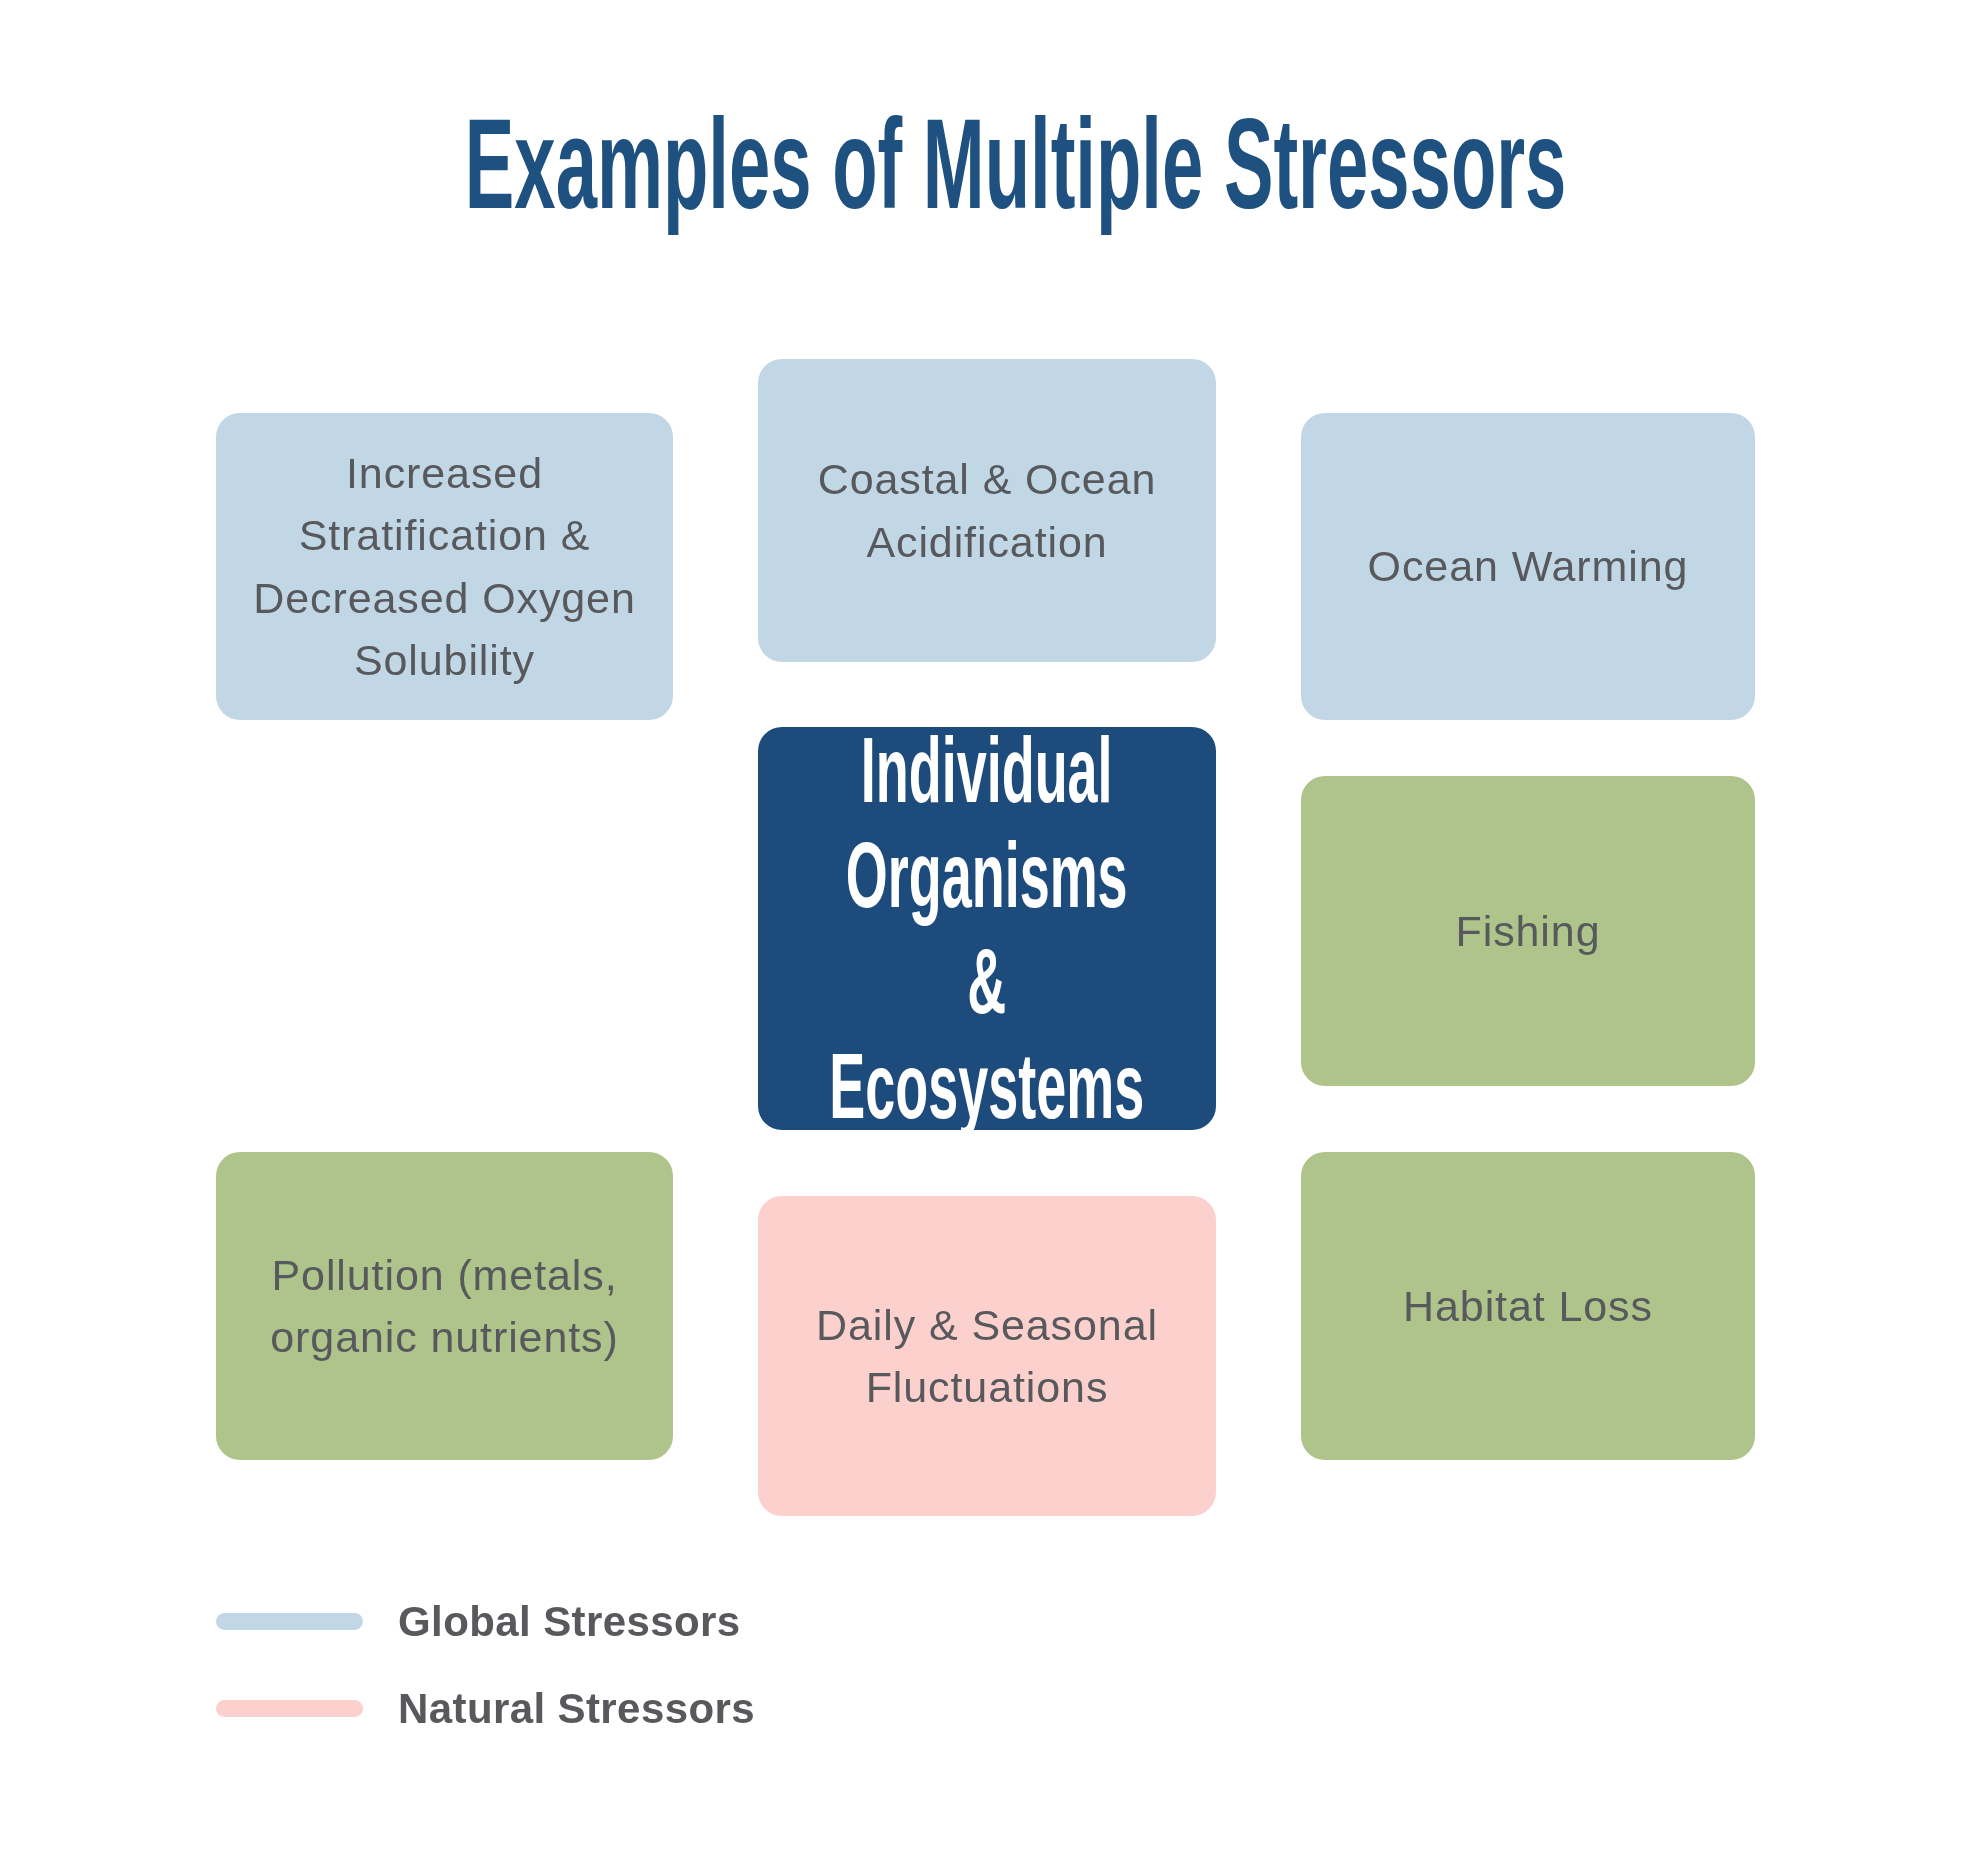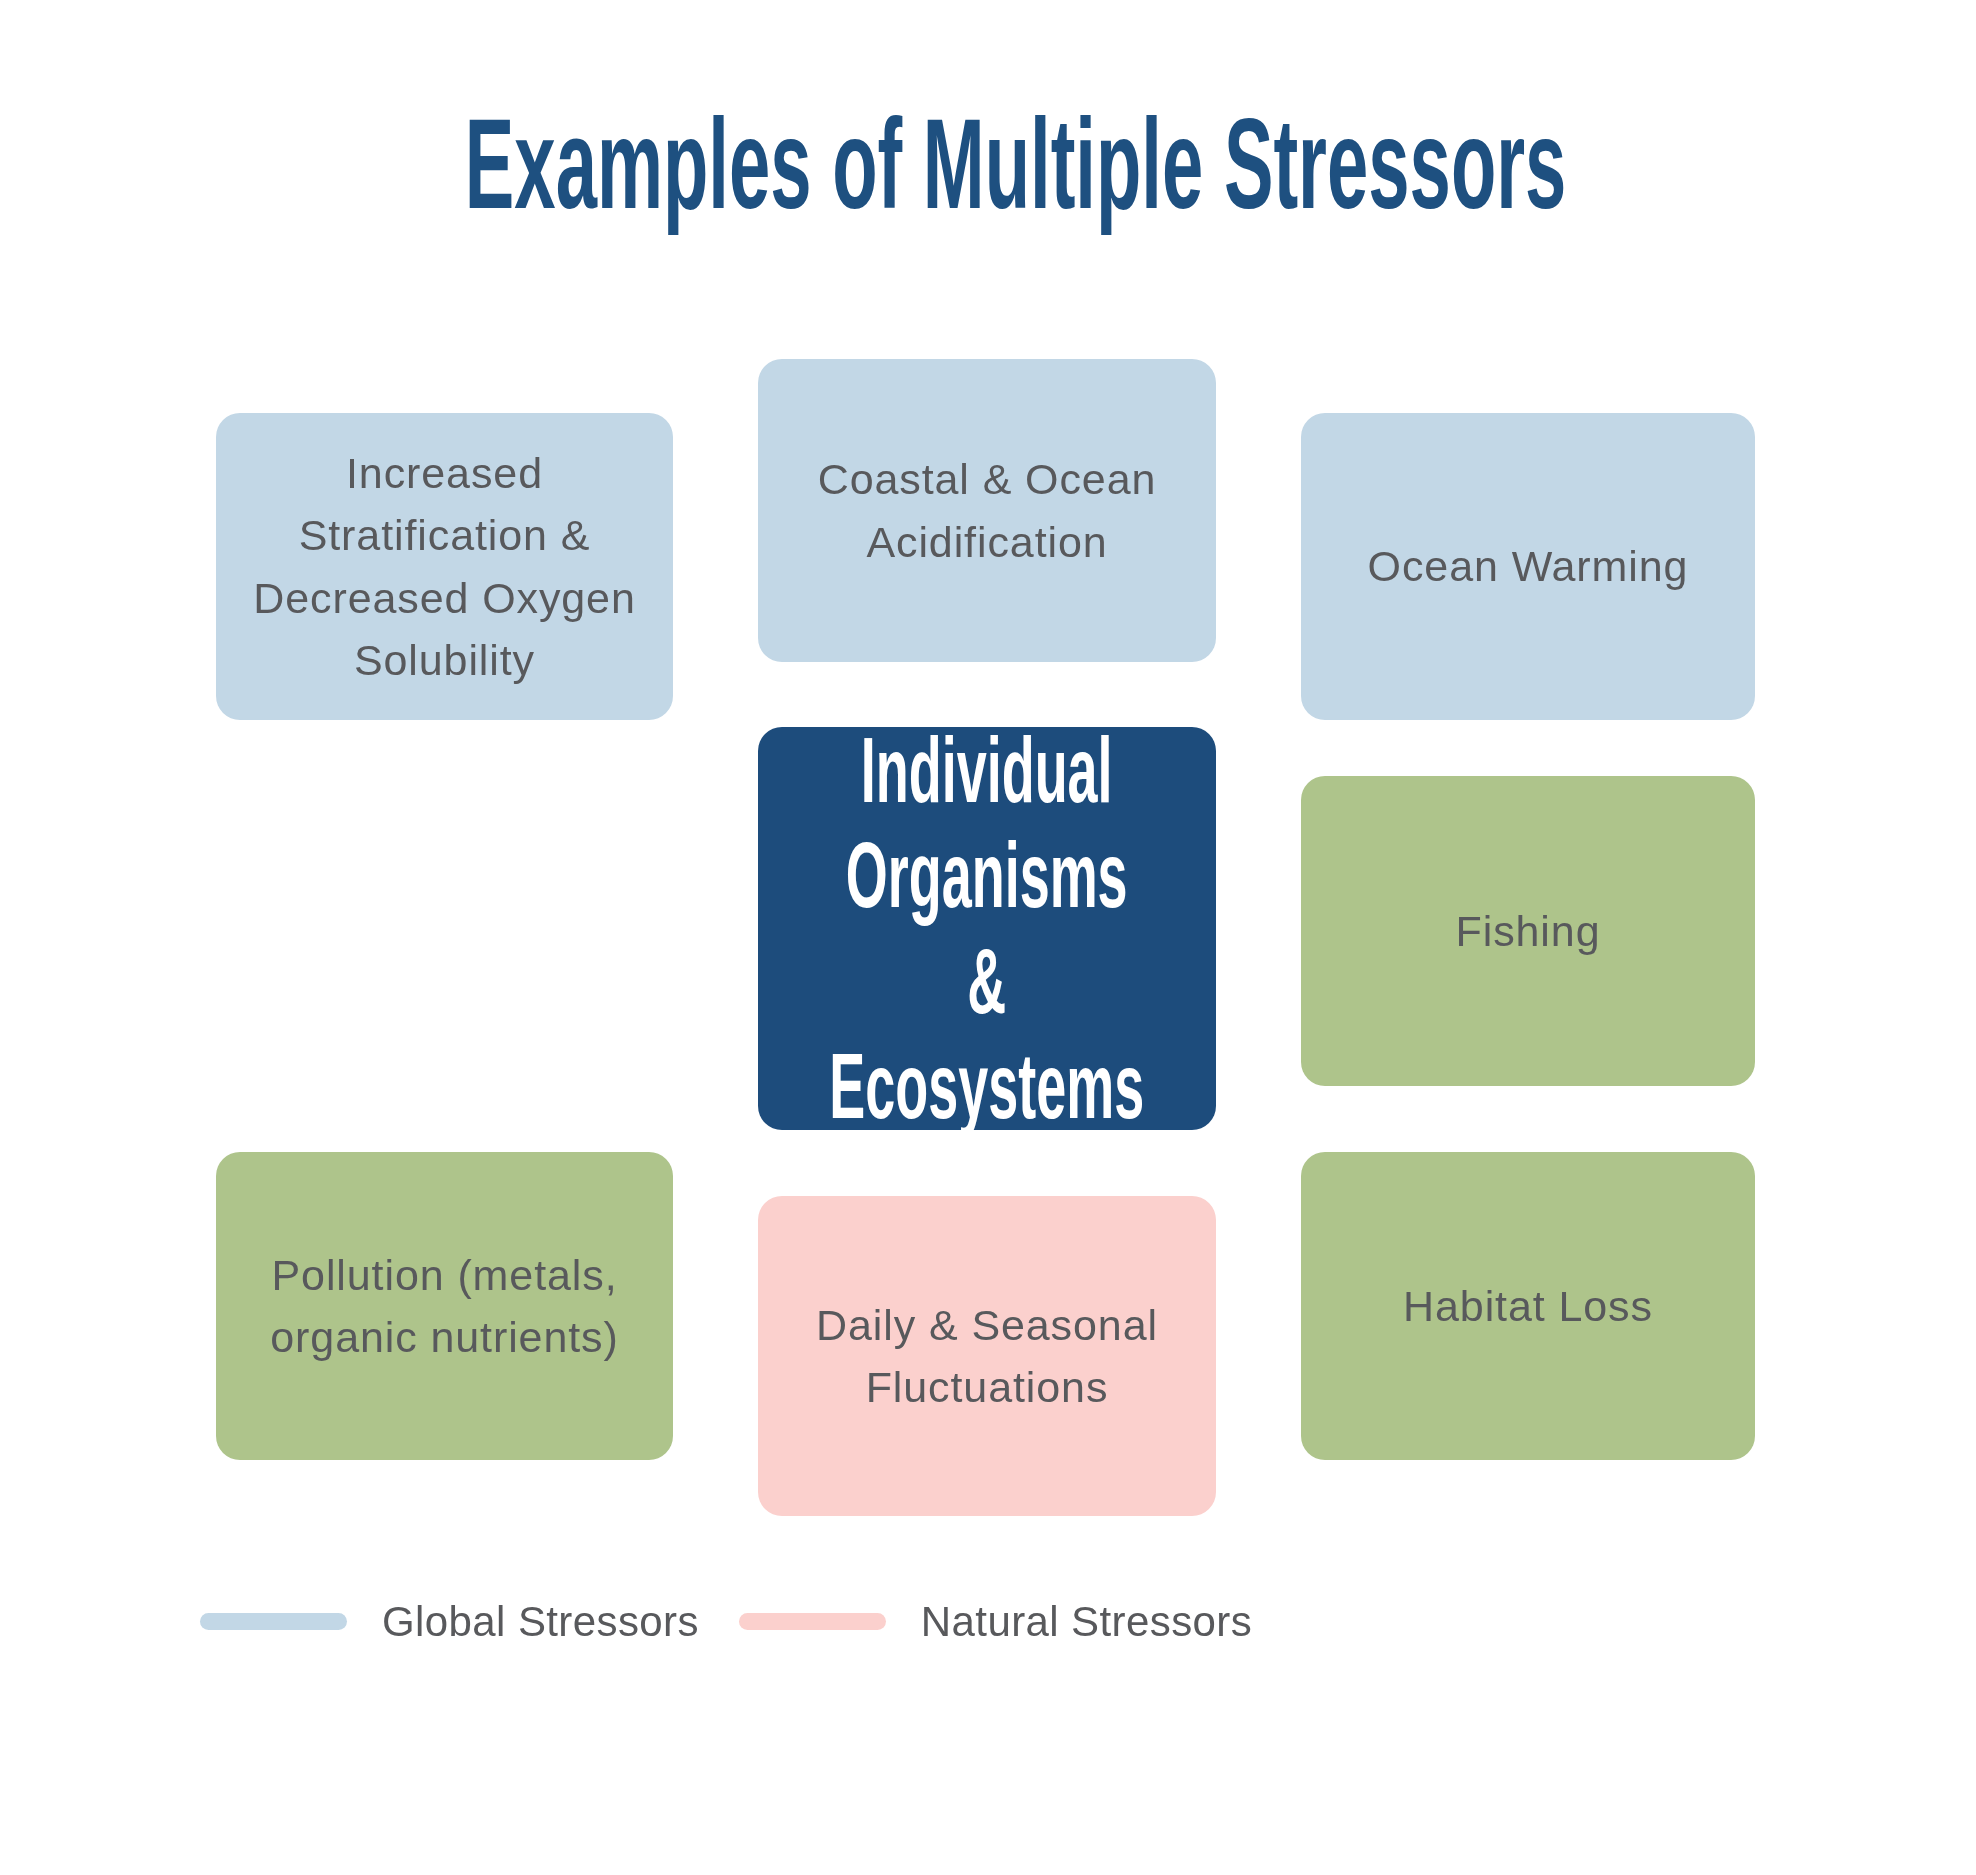--- a/index.html
+++ b/index.html
@@ -67,25 +67,26 @@
   .b-hypoxia        { left: 216px;  top: 776px;  width: 457px; height: 310px; }
   .b-center         { left: 758px;  top: 727px;  width: 458px; height: 403px; }
   .b-fishing        { left: 1301px; top: 776px;  width: 454px; height: 310px; }
   .b-pollution      { left: 216px;  top: 1152px; width: 457px; height: 308px; }
   .b-fluctuations   { left: 758px;  top: 1196px; width: 458px; height: 320px; }
   .b-habitat-loss   { left: 1301px; top: 1152px; width: 454px; height: 308px; }
 
   
   .legend {
     position: absolute;
-    left: 200px;
+    left: 216px;
     top: 1598px;
     display: flex;
-    flex-direction: row;
+    flex-direction: column;
     gap: 40px;
+    font-weight: bold;
   }
   .legend-row {
     display: flex;
     align-items: center;
   }
   .legend-swatch {
     width: 147px;
     height: 17.3px;
     border-radius: 8.6px;
     margin-right: 35px;

